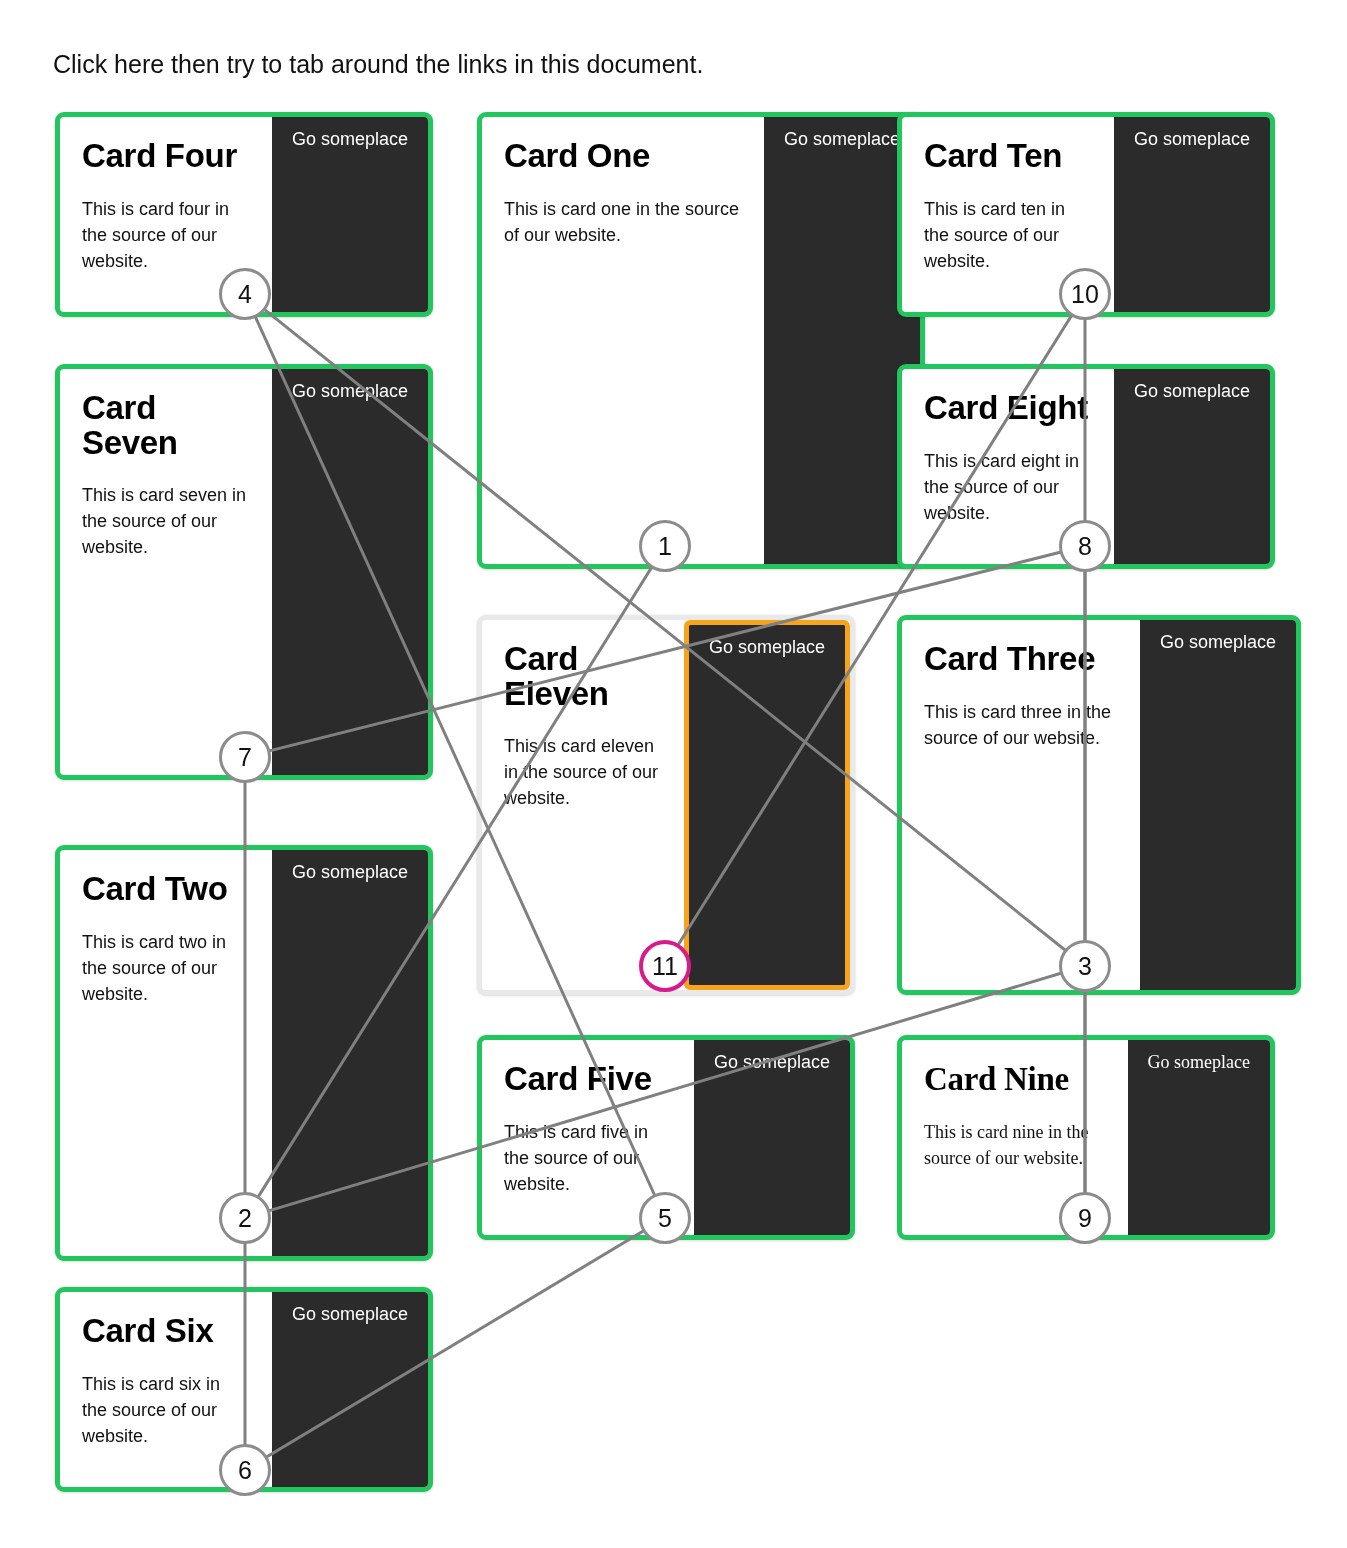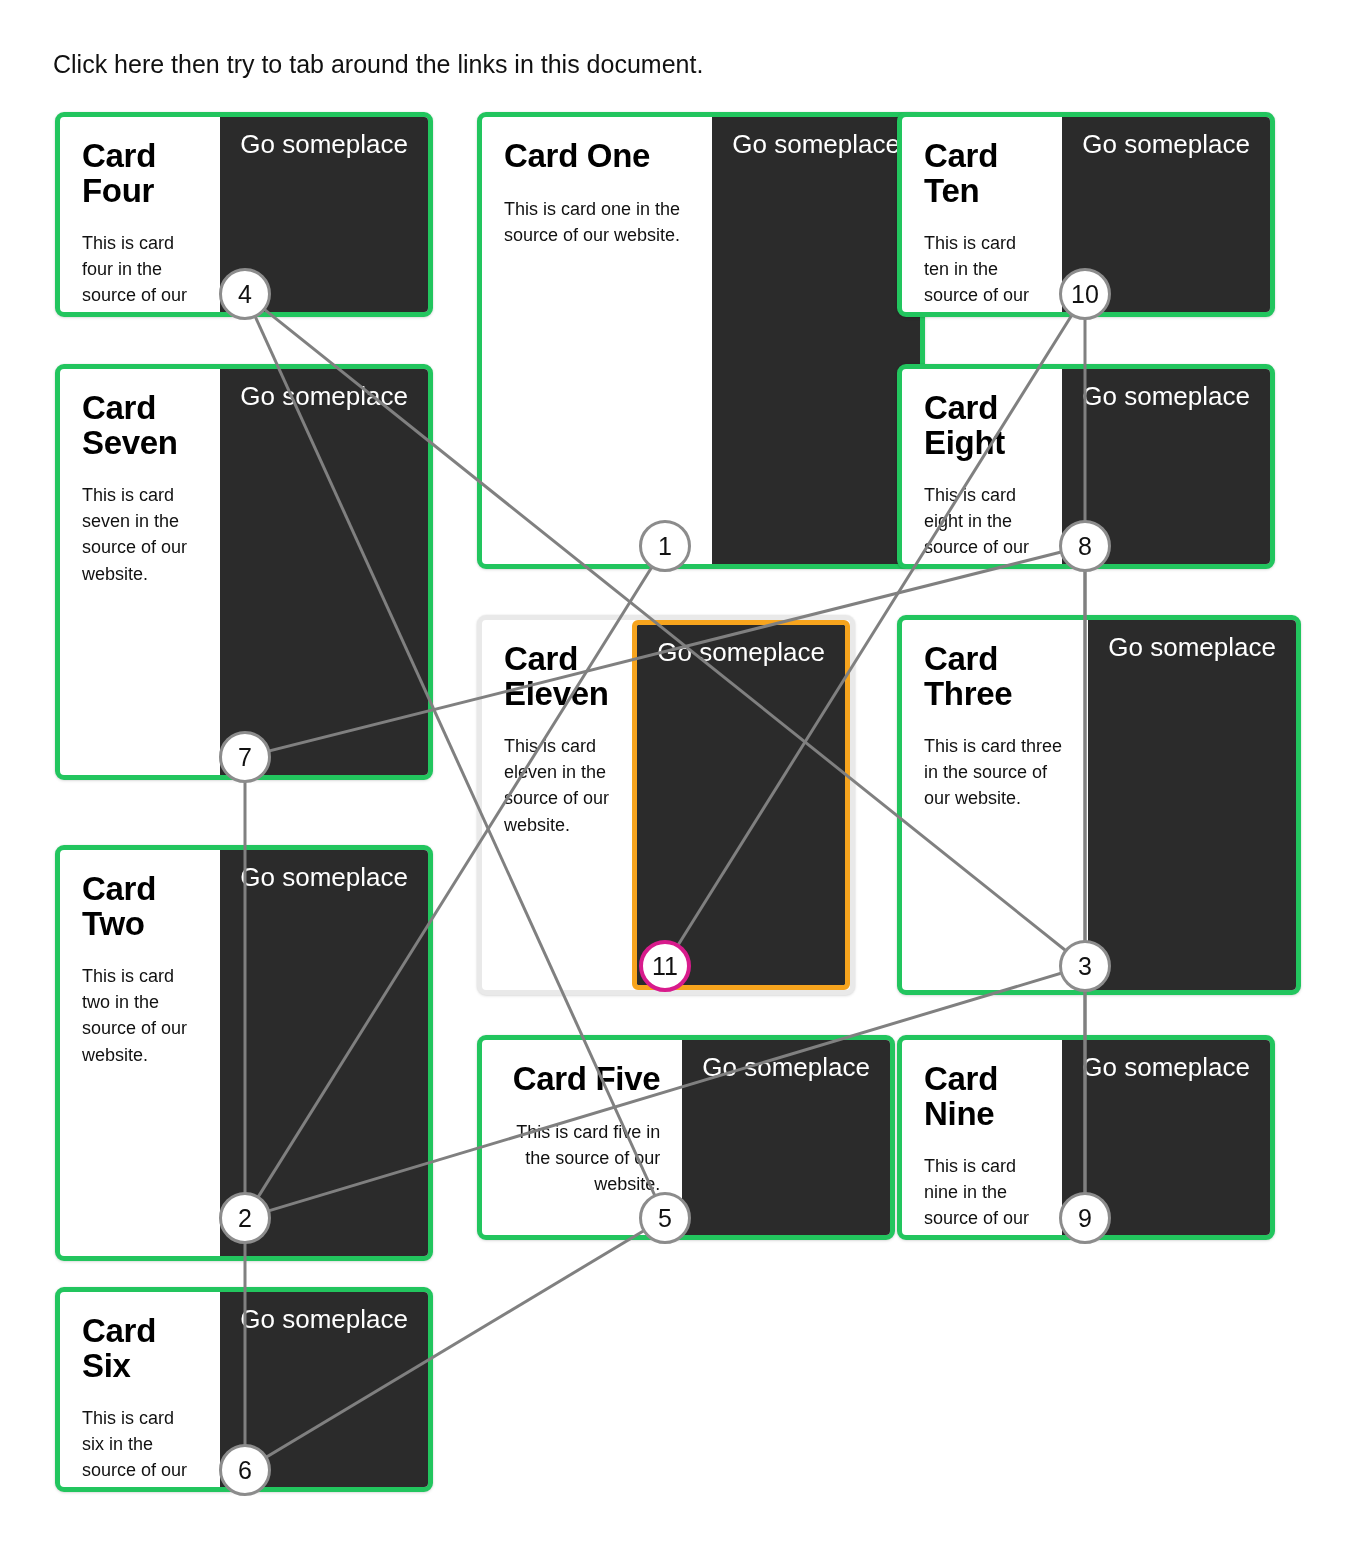--- a/index.html
+++ b/index.html
@@ -50,21 +50,21 @@
   .card-text {
     font-size: 18px;
     color: #111111;
     line-height: 1.45;
     margin: 0;
   }
   .card-link {
     display: block;
     background: #2b2b2b;
     color: #ffffff;
-    font-size: 26px;
+    font-size: 18px;
     padding: 12px 20px;
     text-decoration: none;
     white-space: nowrap;
     overflow: hidden;
     flex: 0 0 auto;
   }
   .card.focused .card-link {
     outline: 5px solid #f7a41d;
     outline-offset: 0;
     margin: 5px;
@@ -145,21 +145,21 @@
         </div>
         <a class="card-link" href="#">Go someplace</a>
       </div>
       <div class="card focused" style="left: 477px; top: 615px; width: 378px; height: 380px;">
         <div class="card-body">
           <h2 class="card-title">Card Eleven</h2>
           <p class="card-text">This is card eleven in the source of our website.</p>
         </div>
         <a class="card-link" href="#">Go someplace</a>
       </div>
-      <div class="card" style="left: 477px; top: 1035px; width: 418px; height: 205px; text-align: right;">
+      <div class="card" style="left: 477px; top: 1035px; width: 378px; height: 205px;">
         <div class="card-body">
           <h2 class="card-title">Card Five</h2>
           <p class="card-text">This is card five in the source of our website.</p>
         </div>
         <a class="card-link" href="#">Go someplace</a>
       </div>
       <div class="card" style="left: 897px; top: 112px; width: 378px; height: 205px;">
         <div class="card-body">
           <h2 class="card-title">Card Ten</h2>
           <p class="card-text">This is card ten in the source of our website.</p>
@@ -173,21 +173,21 @@
         </div>
         <a class="card-link" href="#">Go someplace</a>
       </div>
       <div class="card" style="left: 897px; top: 615px; width: 404px; height: 380px;">
         <div class="card-body">
           <h2 class="card-title">Card Three</h2>
           <p class="card-text">This is card three in the source of our website.</p>
         </div>
         <a class="card-link" href="#">Go someplace</a>
       </div>
-      <div class="card" style="left: 897px; top: 1035px; width: 378px; height: 205px;">
+      <div class="card" style="left: 897px; top: 1035px; width: 378px; height: 205px; font-family: Liberation Serif, serif;">
         <div class="card-body">
           <h2 class="card-title">Card Nine</h2>
           <p class="card-text">This is card nine in the source of our website.</p>
         </div>
         <a class="card-link" href="#">Go someplace</a>
       </div>
     </div>
 
   <svg class="tab-lines" id="tab-lines" viewBox="0 0 1347 1548">
       <line x1="665" y1="546" x2="245" y2="1218" stroke="#808080" stroke-width="3"></line>

